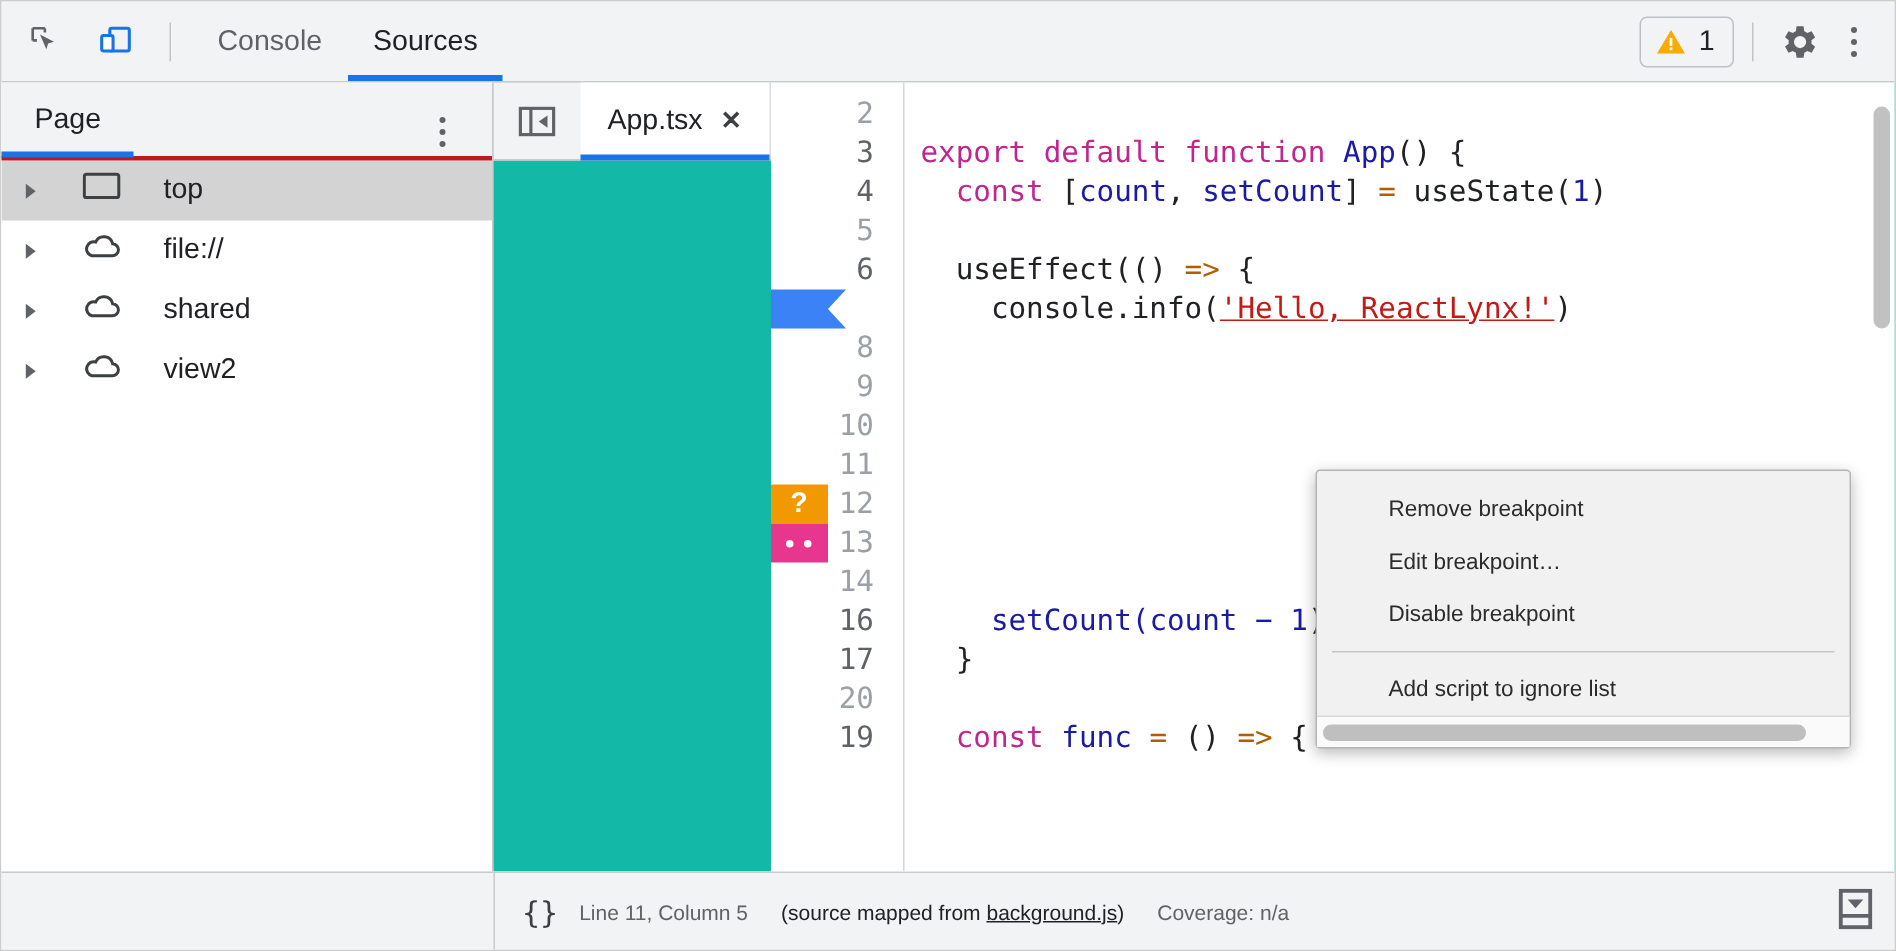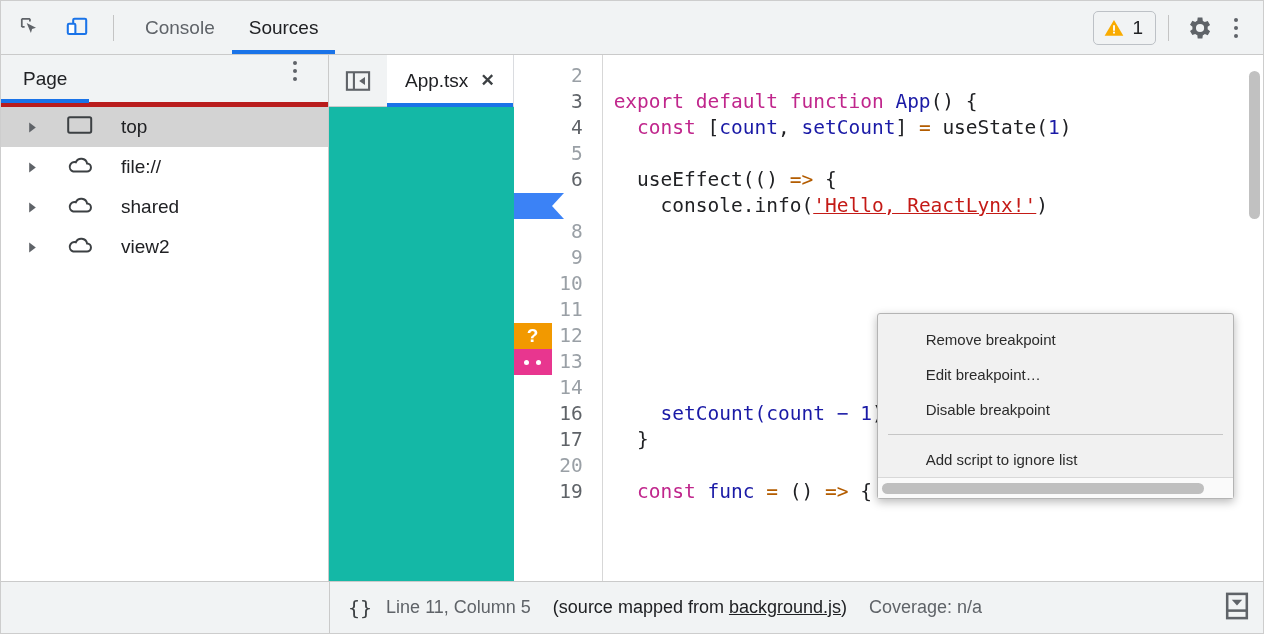--- a/index.html
+++ b/index.html
@@ -136,23 +136,23 @@
     flex-direction: column;
     background: #fff;
     border-right: 1px solid #cacaca;
     box-sizing: border-box;
   }
   .sidebar-header {
     height: 52px;
     flex: 0 0 52px;
     background: #f1f3f4;
     display: flex;
-    align-items: flex-start;
-    position: relative;
-    border-bottom: 5px solid #b91c1c;
+    align-items: flex-end;
+    position: relative;
+    border-bottom: 3px solid #b91c1c;
     box-sizing: border-box;
   }
   .sb-tab {
     height: 100%;
     display: flex;
     align-items: center;
     padding: 0 22px;
     font-size: 19px;
     color: #202124;
     position: relative;
@@ -170,21 +170,21 @@
   }
   .tree {
     flex: 1 1 auto;
     overflow: hidden;
     padding-top: 0;
   }
   .tree-row {
     display: flex;
     align-items: center;
     height: 40px;
-    padding-left: 24px;
+    padding-left: 12px;
     gap: 28px;
     font-size: 19px;
     color: #202124;
   }
   .tree-row.selected {
     background: #d3d3d3;
   }
   .tri {
     width: 14px;
     display: flex;
@@ -428,21 +428,21 @@
     border-right: 1px solid #cacaca;
     box-sizing: border-box;
   }
   .pretty-btn {
     font-family: "DejaVu Sans Mono", monospace;
     font-size: 20px;
     color: #3c4043;
     padding: 0 14px 0 18px;
   }
   .status-text {
-    font-size: 18px;
+    font-size: 14px;
     color: #5f6368;
     margin-right: 22px;
     white-space: nowrap;
   }
   .status-text.dark { color: #202124; }
   .status-link {
     color: #202124;
     text-decoration: underline;
   }
   .status-right {

